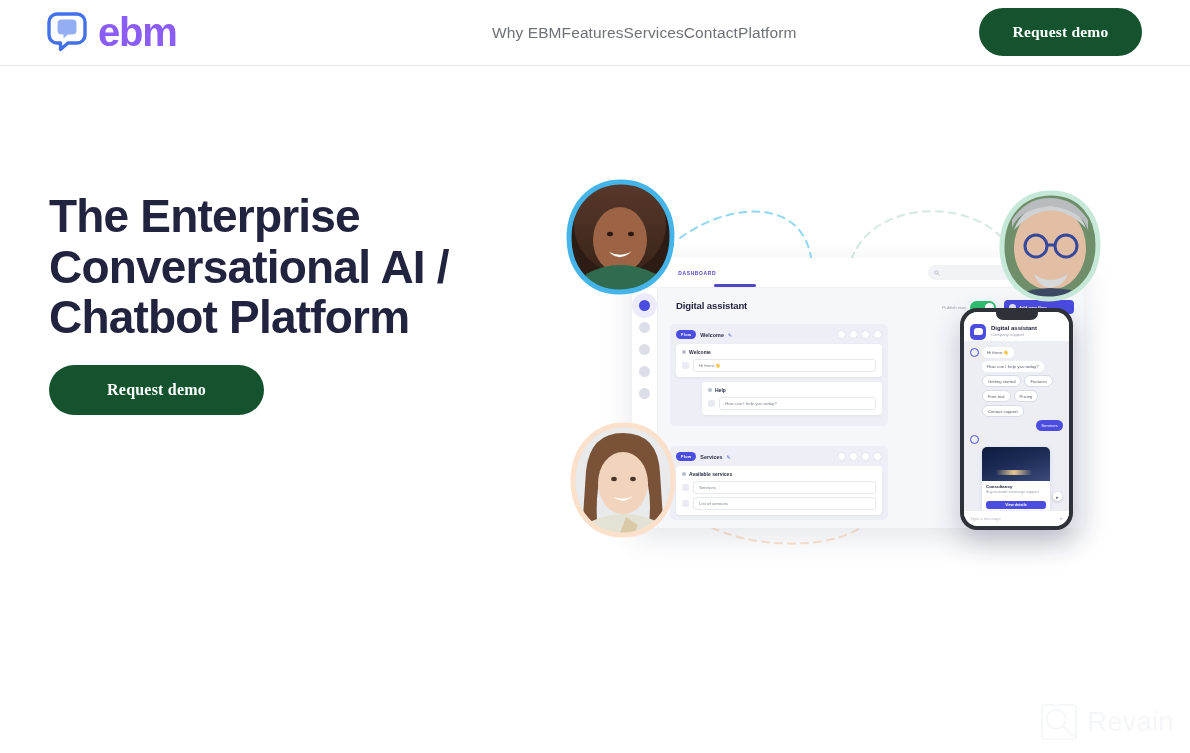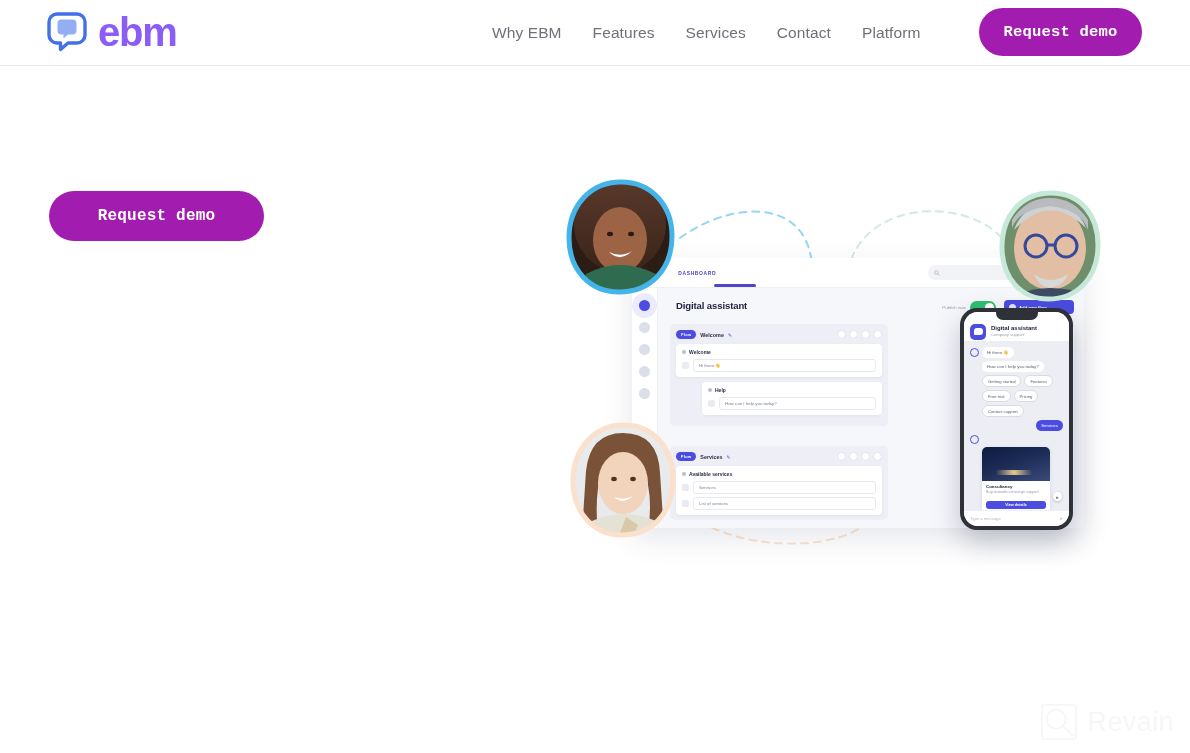--- a/index.html
+++ b/index.html
@@ -56,39 +56,38 @@
     font-family: "Liberation Sans", sans-serif;
   }
 
   .main-nav {
     position: absolute;
     left: 492px;
     top: 0;
     height: 66px;
     display: flex;
     align-items: center;
-    gap: 31px;
   }
   .nav-link {
     font-size: 15.5px;
     color: #6f7179;
     text-decoration: none;
     white-space: nowrap;
     letter-spacing: 0.1px;
   }
 
   .btn-pill {
     display: inline-flex;
     align-items: center;
     justify-content: center;
-    background: #a21caf;
+    background: #14532d;
     color: #ffffff;
     border: none;
     border-radius: 999px;
-    font-family: Liberation Mono, monospace;
+    font-family: Liberation Serif, serif;
     font-weight: 700;
     cursor: pointer;
     letter-spacing: 0.2px;
   }
 
   .header-cta {
     position: absolute;
     right: 48px;
     top: 8px;
     width: 163px;
@@ -585,20 +584,21 @@
       <a class="nav-link" href="#">Contact</a>
       <a class="nav-link" href="#">Platform</a>
     </nav>
 
     <button class="btn-pill header-cta">Request demo</button>
   </header>
 
   <section class="hero">
 
     <div class="hero-copy">
+      <h1 class="hero-title">The Enterprise Conversational AI / Chatbot Platform</h1>
       <button class="btn-pill hero-cta">Request demo</button>
     </div>
 
     <div class="hero-art">
 
       <svg class="art-svg" viewBox="0 0 570 400">
         <path d="M120 62 C 175 22, 255 22, 252 100" fill="none" stroke="#7fd0ef" stroke-width="2" stroke-dasharray="7 6" stroke-linecap="round" opacity=".85"></path>
         <path d="M288 96 C 300 26, 400 20, 440 60" fill="none" stroke="#cfe7dd" stroke-width="2" stroke-dasharray="7 6" stroke-linecap="round" opacity=".9"></path>
         <path d="M455 95 C 470 130, 470 170, 455 180" fill="none" stroke="#cfe7dd" stroke-width="2" stroke-dasharray="7 6" stroke-linecap="round" opacity=".7"></path>
         <path d="M120 330 C 160 372, 260 378, 300 352" fill="none" stroke="#fbe0cb" stroke-width="2" stroke-dasharray="7 6" stroke-linecap="round" opacity=".9"></path>

